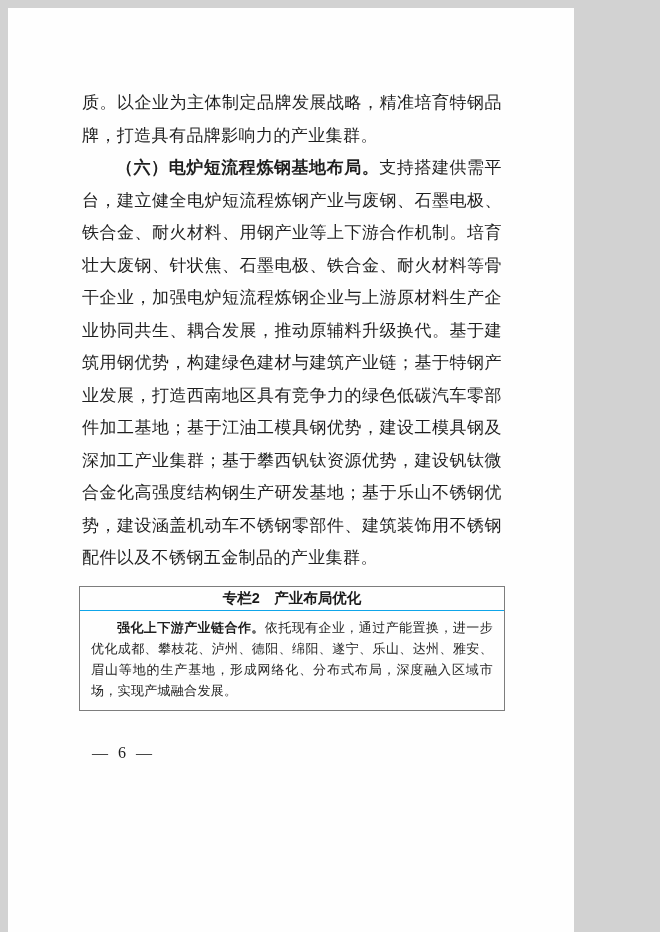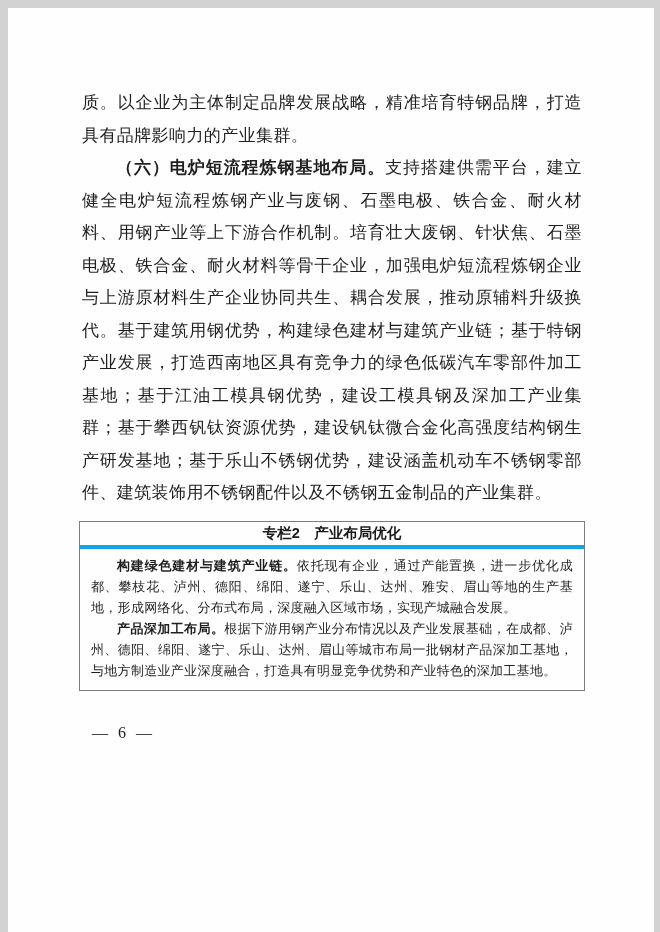--- a/index.html
+++ b/index.html
@@ -6,21 +6,21 @@
   body {
     width: 660px; height: 932px;
     background: #d2d2d2;
     overflow: hidden;
     position: relative;
     font-family: "Liberation Serif", "DejaVu Serif", serif;
   }
   .page {
     position: absolute;
     left: 8px; top: 8px;
-    width: 646px; height: 924px;
+    width: 566px; height: 924px;
     background: #fefefe;
     box-sizing: border-box;
   }
   .content {
     padding: 79px 72px 0 74px;
     box-sizing: border-box;
   }
   .body-p {
     margin: 0;
     font-size: 17px;
@@ -42,21 +42,21 @@
     background: #fefefe;
   }
   .box-title {
     text-align: center;
     font-weight: bold;
     font-family: "Liberation Sans", "DejaVu Sans", sans-serif;
     font-size: 14.5px;
     line-height: 21px;
     padding: 1px 0;
     color: #1a1a1a;
-    border-bottom: 4px solid #0ea5e9;
+    border-bottom: 1px solid #0ea5e9;
   }
   .box-body { padding: 6px 11px 9px 11px; }
   .box-p {
     margin: 0;
     font-size: 13px;
     line-height: 21px;
     letter-spacing: 0.3px;
     color: #1f1f1f;
     text-align: justify;
     text-justify: inter-character;
@@ -76,21 +76,20 @@
 <div class="page">
   <div class="content">
 
     <p class="body-p no-indent"><span>质。以企业为主体制定品牌发展战略，精准培育特钢品牌，打造具有品牌影响力的产业集群。</span></p>
 
     <p class="body-p"><span class="lead">（六）电炉短流程炼钢基地布局。</span><span>支持搭建供需平台，建立健全电炉短流程炼钢产业与废钢、石墨电极、铁合金、耐火材料、用钢产业等上下游合作机制。培育壮大废钢、针状焦、石墨电极、铁合金、耐火材料等骨干企业，加强电炉短流程炼钢企业与上游原材料生产企业协同共生、耦合发展，推动原辅料升级换代。基于建筑用钢优势，构建绿色建材与建筑产业链；基于特钢产业发展，打造西南地区具有竞争力的绿色低碳汽车零部件加工基地；基于江油工模具钢优势，建设工模具钢及深加工产业集群；基于攀西钒钛资源优势，建设钒钛微合金化高强度结构钢生产研发基地；基于乐山不锈钢优势，建设涵盖机动车不锈钢零部件、建筑装饰用不锈钢配件以及不锈钢五金制品的产业集群。</span></p>
 
     <div class="box">
       <div class="box-title">专栏2　产业布局优化</div>
       <div class="box-body">
-        <p class="box-p"><span class="lead">构建绿色建材与建筑产业链。</span><span>依托现有企业，通过产能置换，进一步优化成都、攀枝花、泸州、德阳、绵阳、遂宁、乐山、达州、雅安、眉山等地的生产基地，形成网络化、分布式布局，深度融入区域市场，实现产城融合发展。</span></p>
-        <p class="box-p"><span class="lead">产品深加工布局。</span><span>根据下游用钢产业分布情况以及产业发展基础，在成都、泸州、德阳、绵阳、遂宁、乐山、达州、眉山等城市布局一批钢材产品深加工基地，与地方制造业产业深度融合，打造具有明显竞争优势和产业特色的深加工基地。</span></p>
+        <p class="box-p"><span class="lead">强化上下游产业链合作。</span><span>依托现有企业，通过产能置换，进一步优化成都、攀枝花、泸州、德阳、绵阳、遂宁、乐山、达州、雅安、眉山等地的生产基地，形成网络化、分布式布局，深度融入区域市场，实现产城融合发展。</span></p>
       </div>
     </div>
 
     <div class="page-number">— 6 —</div>
 
   </div>
 </div>
 
 </body></html>

